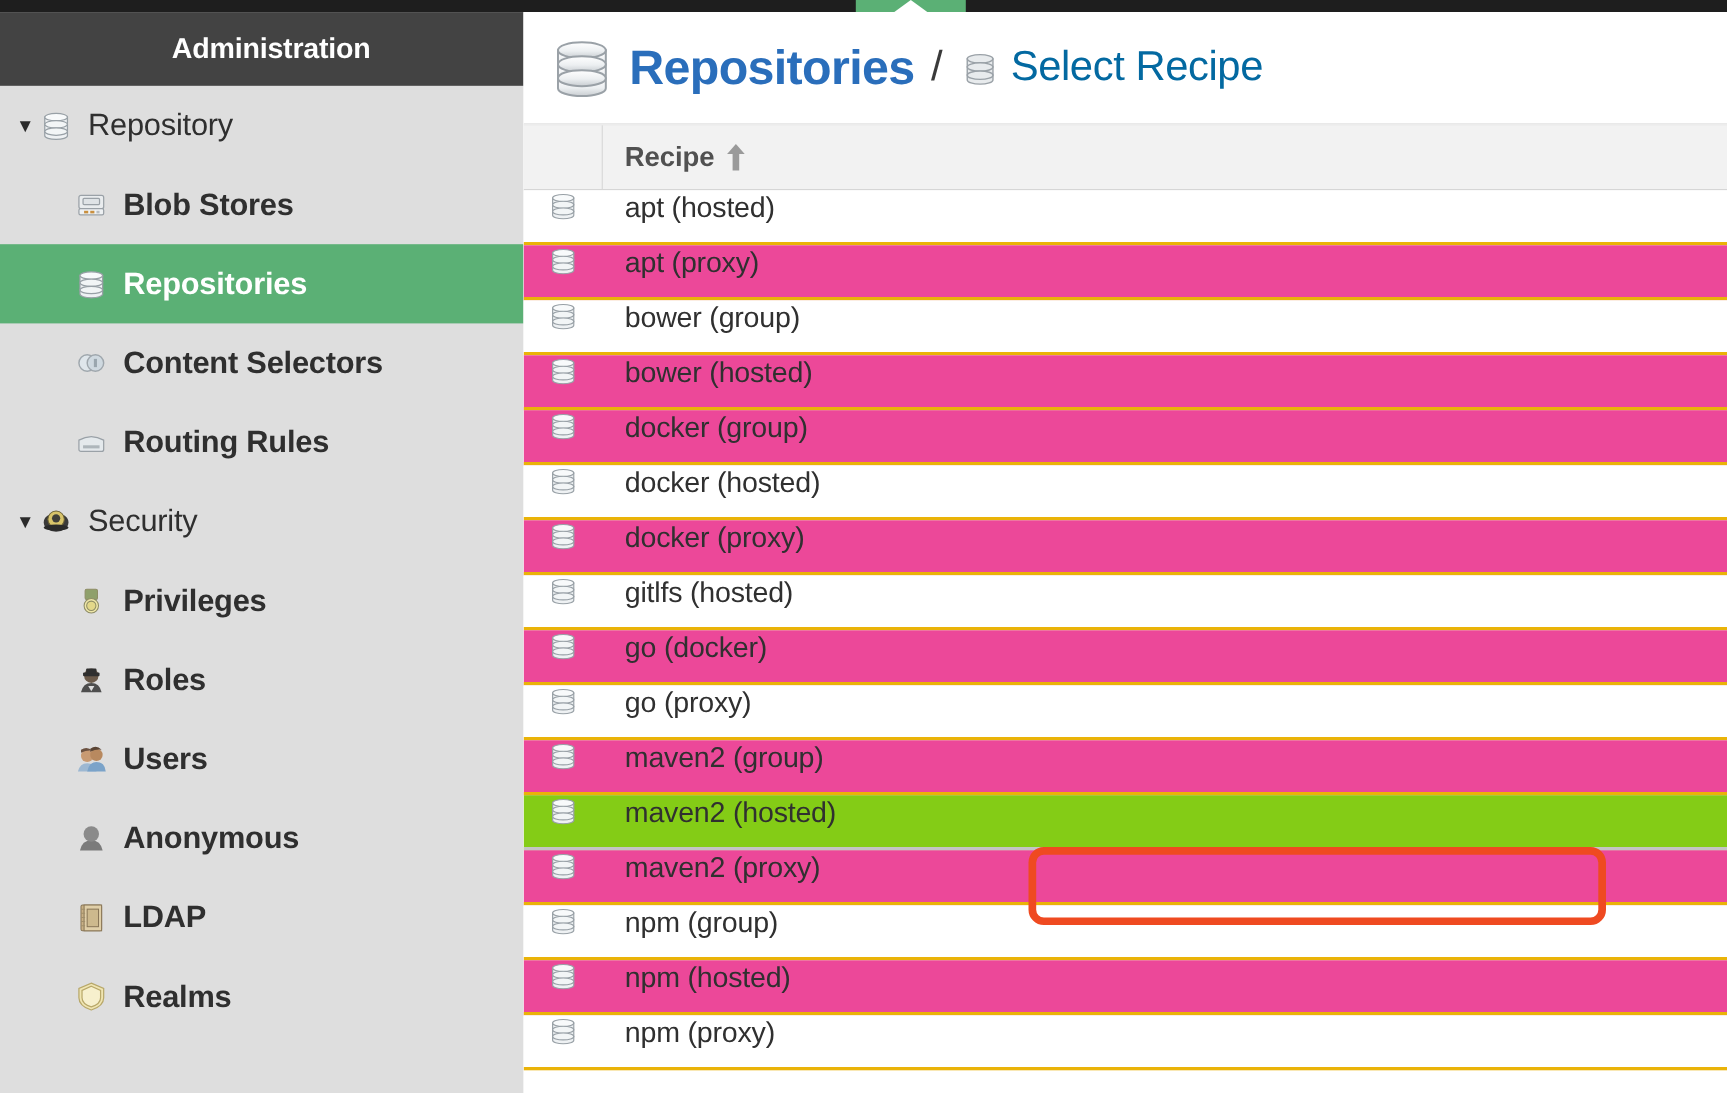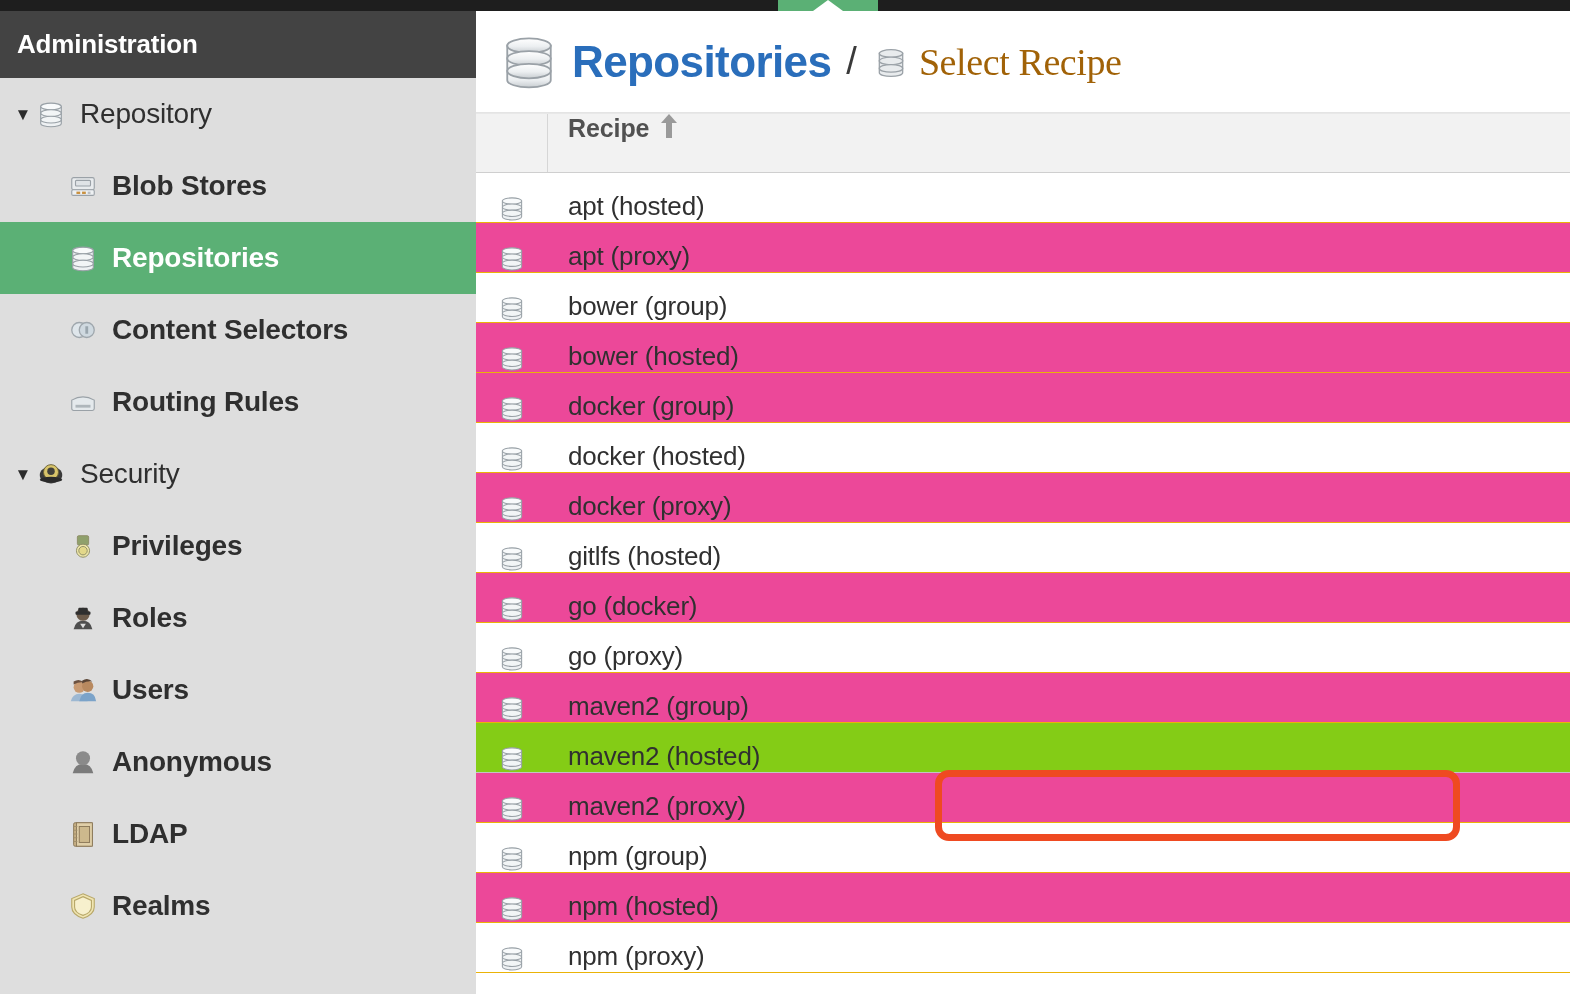--- a/index.html
+++ b/index.html
@@ -37,20 +37,21 @@
     width: 476px; height: 983px;
     background: #dedede;
     overflow: hidden;
   }
   #sidebar-header {
     height: 67px;
     background: #434343;
     display: flex;
     align-items: center;
     padding-left: 17px;
+    justify-content: center;
   }
   #sidebar-header .title {
     color: #ffffff;
     font-size: 26px;
     font-weight: bold;
     letter-spacing: -0.2px;
   }
   .nav-item {
     height: 72px;
     display: flex;
@@ -116,43 +117,42 @@
     white-space: nowrap;
   }
   #breadcrumb .bc-sep {
     font-size: 38px;
     color: #3a3a3a;
     margin: 0 13px 0 15px;
     font-weight: 300;
   }
   #breadcrumb .bc-current {
     font-size: 38px;
-    color: #a16207;
+    color: #0369a1;
     letter-spacing: -0.4px;
     white-space: nowrap;
-    font-family: Liberation Serif, serif;
   }
 
   
   #table { width: 100%; }
   #thead {
     display: flex;
     height: 60px;
     background: #f2f2f2;
     border-bottom: 1px solid #cfcfcf;
     border-top: 1px solid #e8e8e8;
   }
   #thead .th-icon {
     flex: 0 0 72px;
     border-right: 1px solid #d6d6d6;
   }
   #thead .th-recipe {
     flex: 1 1 auto;
     display: flex;
-    align-items: flex-start;
+    align-items: center;
     padding-left: 20px;
   }
   #thead .th-label {
     font-size: 25px;
     font-weight: bold;
     color: #515151;
     letter-spacing: -0.1px;
   }
   .sort-arrow {
     margin-left: 12px;
@@ -172,24 +172,24 @@
     position: absolute;
     left: 0; top: 0;
     width: 0; height: 0;
     border-left: 8px solid transparent;
     border-right: 8px solid transparent;
     border-bottom: 9px solid #9a9a9a;
   }
 
   .trow {
     display: flex;
-    align-items: flex-end;
+    align-items: flex-start;
     height: 50px;
     background: #ffffff;
-    border-bottom: 1px solid #eab308;
+    border-bottom: 3px solid #eab308;
     cursor: pointer;
   }
   .trow.alt { background: #ec4899; }
   .trow.hovered { background: #84cc16; border-bottom-color: #c4c4c4; }
   .trow .cell-icon {
     flex: 0 0 72px;
     display: flex;
     justify-content: center;
     align-items: center;
   }

